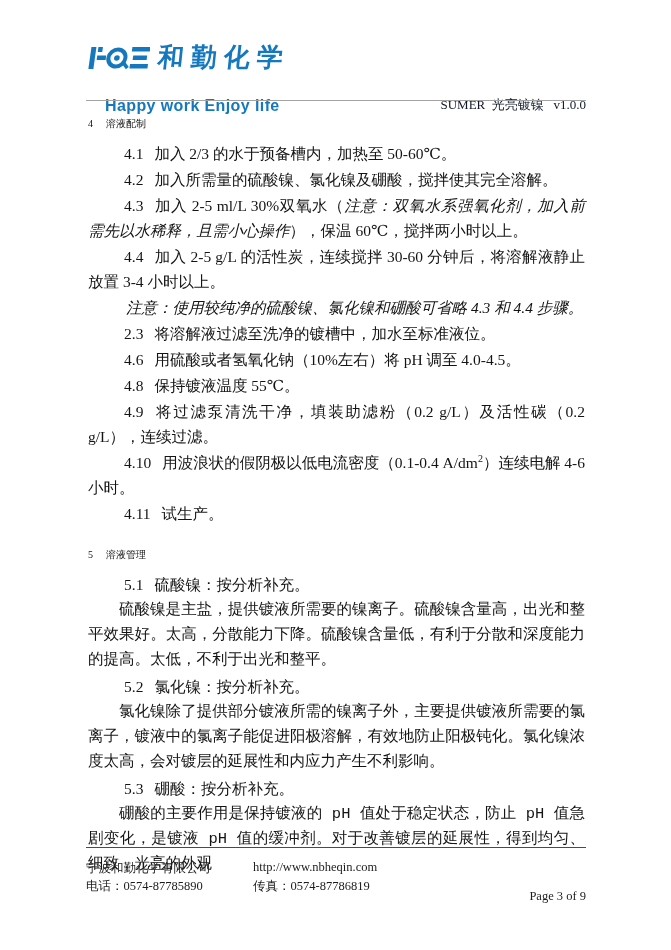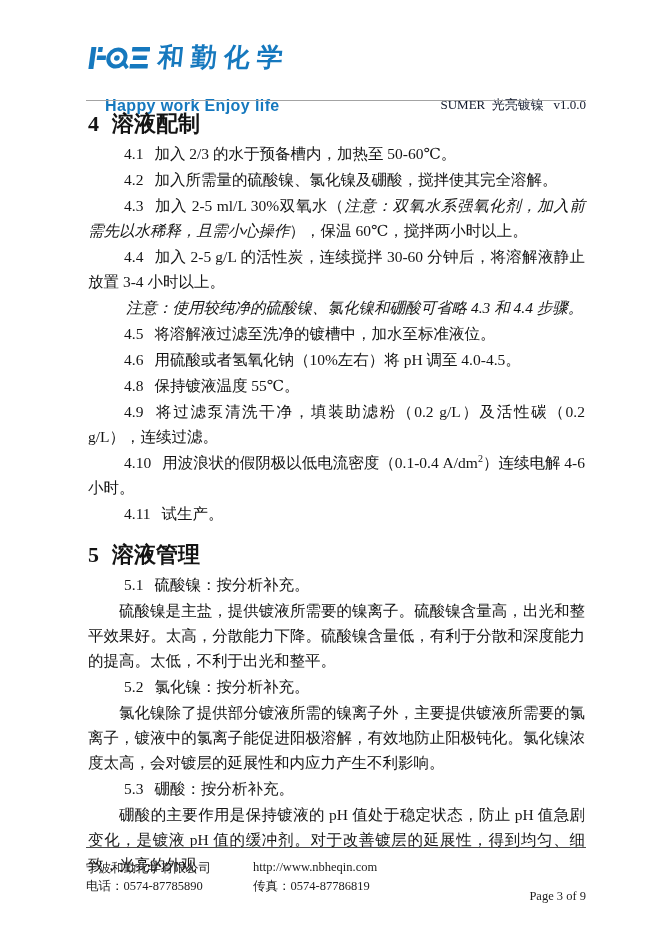--- a/index.html
+++ b/index.html
@@ -34,27 +34,27 @@
   .header-rule {
     position:absolute; top:100px; left:86px; right:85px;
     border-top:1.5px solid #a3a3a3;
   }
   
   main {
     position:absolute; top:110px; left:88px; right:86px;
     font-size:15.5px; line-height:25px; text-align:justify;
     text-justify:inter-ideograph;
   }
-  .sec-heading { font-weight:bold; font-size:22px; margin:16px 0 5px; }
+  .sec-heading { font-weight:normal; font-size:10px; margin:16px 0 5px; }
   .sec-heading:first-child { margin-top:1px; }
   .sec-num { margin-right:13px; }
   .para { margin:0 0 1px; }
   .item-num { margin-right:11px;margin-left:36px; }
   .para.note { padding-left:38px; font-style:italic; }
-  .para.body { text-indent:31px; }
+  .para.body { text-indent:31px;font-family:Liberation Mono, monospace; }
   .it { font-style:italic; }
   sup { font-size:10px; line-height:0; }
   
   footer { position:absolute; left:86px; right:85px; top:847px; }
   .footer-rule { border-top:1.5px solid #4a4a4a; margin-bottom:12px; }
   .footer-grid {
     display:grid; grid-template-columns:167px 1fr auto;
     row-gap:1px; font-size:12.5px; color:#1c1c1c;
   }
   .footer-page { justify-self:end;margin-top:11px; }
@@ -89,21 +89,21 @@
 
   <div class="header-rule"></div>
 
   <main id="doc-body">
       <div class="sec-heading"><span class="sec-num">4</span><span>溶液配制</span></div>
       <p class="para item"><span class="item-num">4.1</span><span>加入 2/3 的水于预备槽内，加热至 50-60℃。</span></p>
       <p class="para item"><span class="item-num">4.2</span><span>加入所需量的硫酸镍、氯化镍及硼酸，搅拌使其完全溶解。</span></p>
       <p class="para item"><span class="item-num">4.3</span><span>加入 2-5 ml/L 30%双氧水（</span><span class="it">注意：双氧水系强氧化剂，加入前需先以水稀释，且需小心操作</span><span>），保温 60℃，搅拌两小时以上。</span></p>
       <p class="para item"><span class="item-num">4.4</span><span>加入 2-5 g/L 的活性炭，连续搅拌 30-60 分钟后，将溶解液静止放置 3-4 小时以上。</span></p>
       <p class="para note"><span class="it">注意：使用较纯净的硫酸镍、氯化镍和硼酸可省略 4.3 和 4.4 步骤。</span></p>
-      <p class="para item"><span class="item-num">4.5</span><span>将溶解液过滤至洗净的镀槽中，加水至标准液位。</span></p>
+      <p class="para item"><span class="item-num">2.3</span><span>将溶解液过滤至洗净的镀槽中，加水至标准液位。</span></p>
       <p class="para item"><span class="item-num">4.6</span><span>用硫酸或者氢氧化钠（10%左右）将 pH 调至 4.0-4.5。</span></p>
       <p class="para item"><span class="item-num">4.8</span><span>保持镀液温度 55℃。</span></p>
       <p class="para item"><span class="item-num">4.9</span><span>将过滤泵清洗干净，填装助滤粉（0.2 g/L）及活性碳（0.2 g/L），连续过滤。</span></p>
       <p class="para item"><span class="item-num">4.10</span><span>用波浪状的假阴极以低电流密度（0.1-0.4 A/dm</span><sup>2</sup><span>）连续电解 4-6 小时。</span></p>
       <p class="para item"><span class="item-num">4.11</span><span>试生产。</span></p>
       <div class="sec-heading"><span class="sec-num">5</span><span>溶液管理</span></div>
       <p class="para item"><span class="item-num">5.1</span><span>硫酸镍：按分析补充。</span></p>
       <p class="para body"><span>硫酸镍是主盐，提供镀液所需要的镍离子。硫酸镍含量高，出光和整平效果好。太高，分散能力下降。硫酸镍含量低，有利于分散和深度能力的提高。太低，不利于出光和整平。</span></p>
       <p class="para item"><span class="item-num">5.2</span><span>氯化镍：按分析补充。</span></p>
       <p class="para body"><span>氯化镍除了提供部分镀液所需的镍离子外，主要提供镀液所需要的氯离子，镀液中的氯离子能促进阳极溶解，有效地防止阳极钝化。氯化镍浓度太高，会对镀层的延展性和内应力产生不利影响。</span></p>

